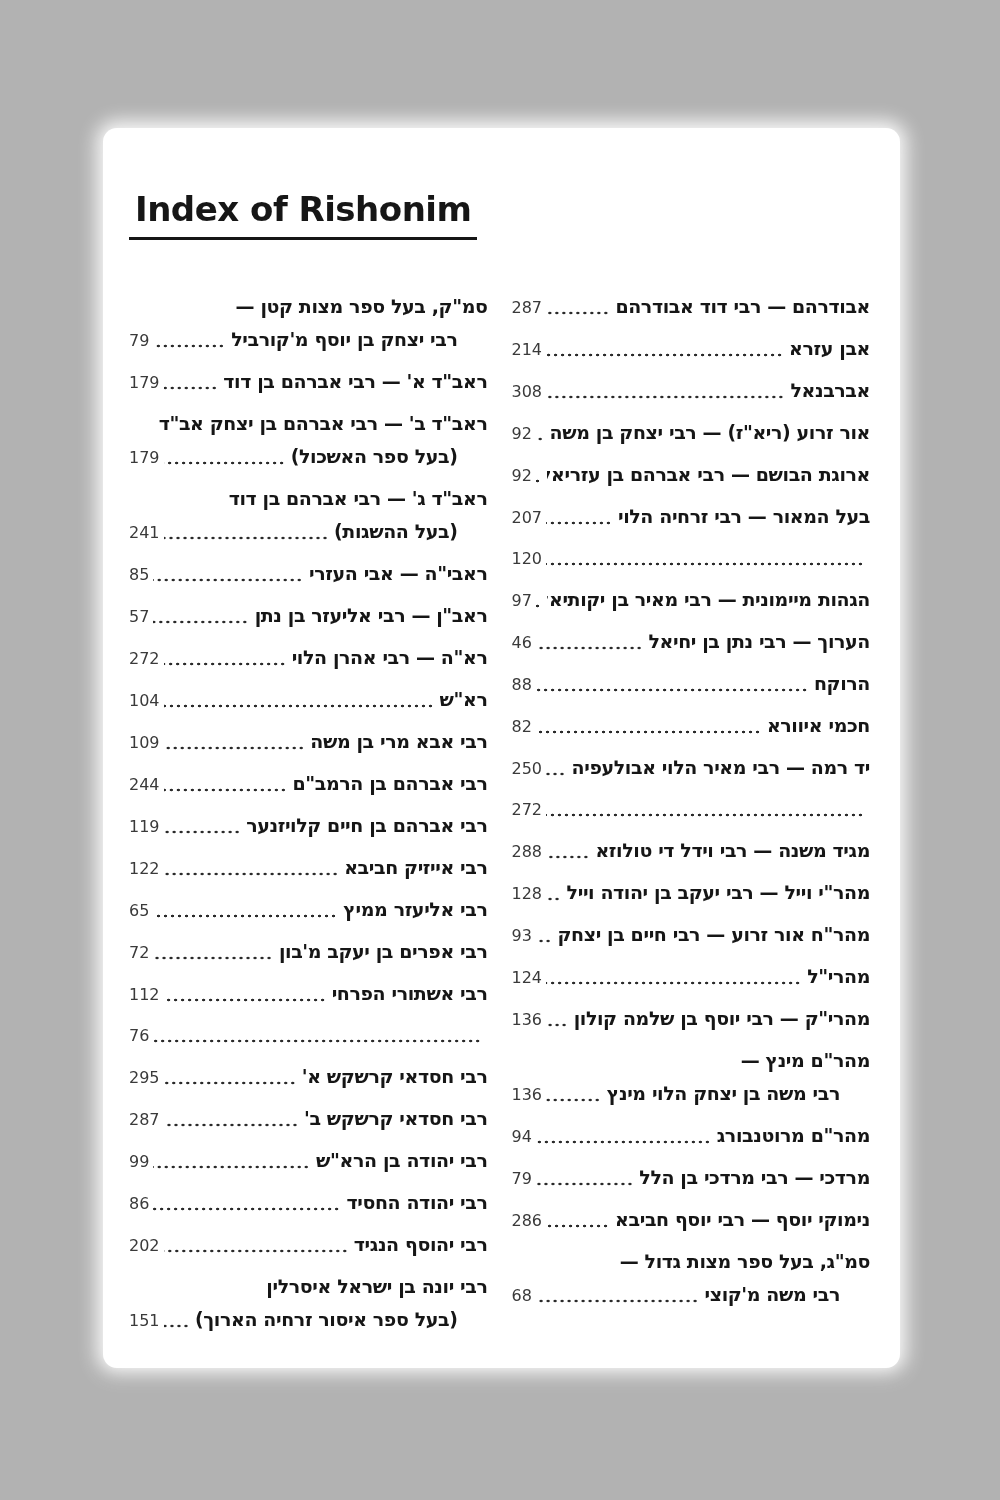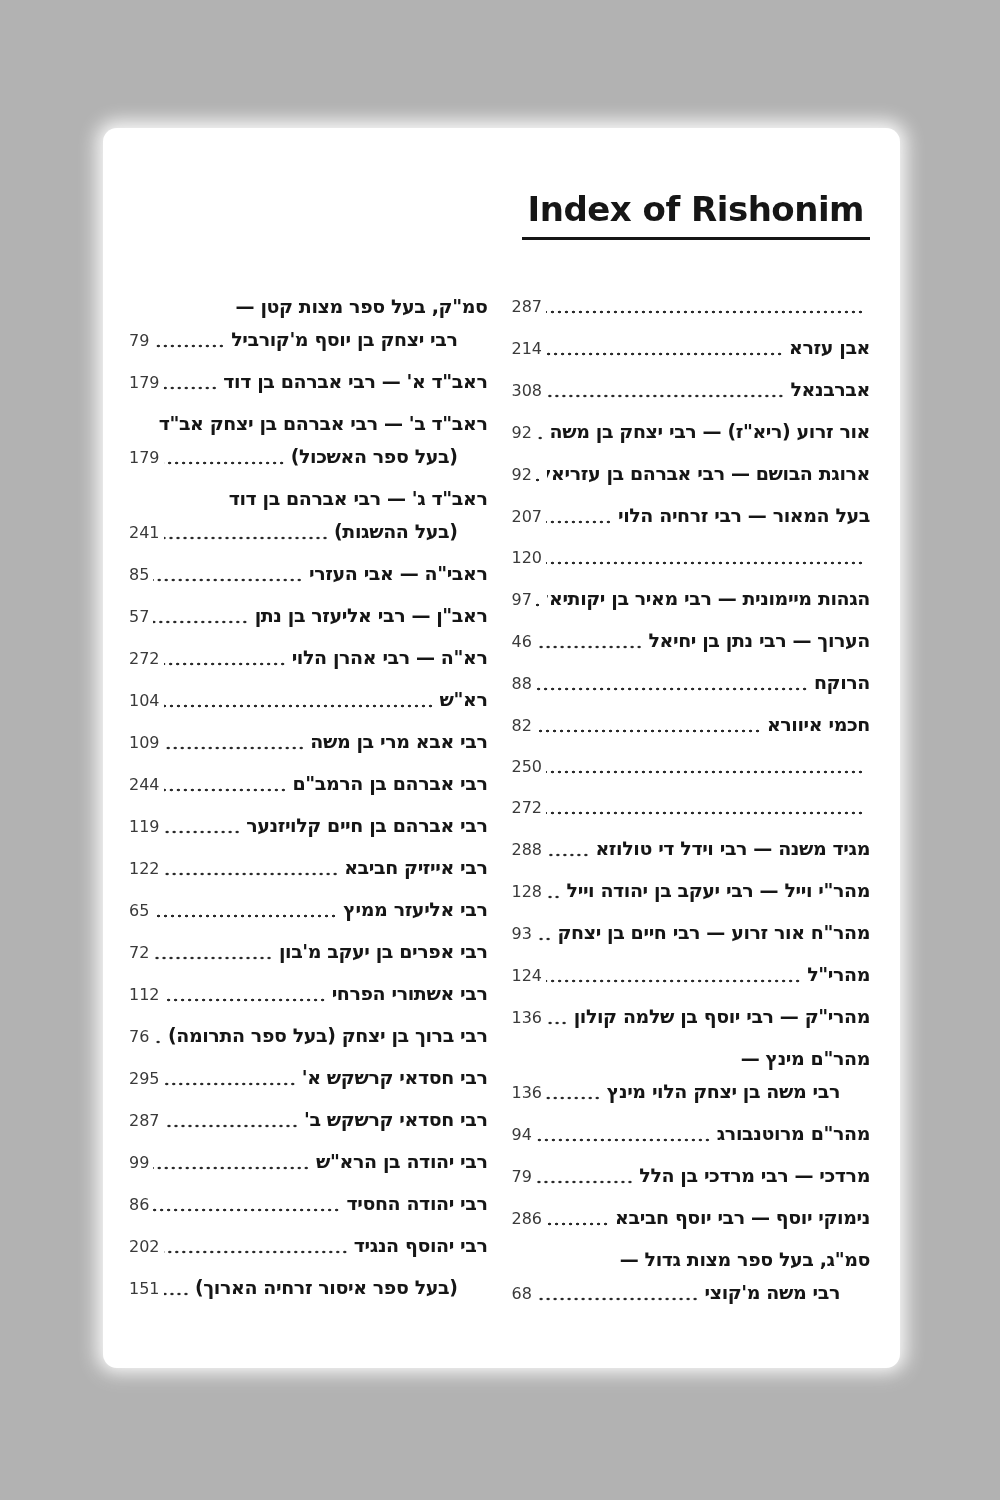--- a/index.html
+++ b/index.html
@@ -21,21 +21,21 @@
   }
   .card{
     position:absolute;
     left:103px;top:128px;
     width:797px;height:1240px;
     background:var(--card-color,#ffffff);
     border-radius:14px;
     box-shadow:0 0 18px 7px rgba(255,255,255,.95), 0 6px 18px rgba(0,0,0,.20);
     padding:62px 30px 0 26px;
   }
-  .title-wrap{text-align:right;}
+  .title-wrap{text-align:left;}
   .title{
     display:inline-block;
     margin:0;
     font-size:34px;
     line-height:1.15;
     font-weight:bold;
     letter-spacing:-0.5px;
     color:var(--text-color,#161616);
     border-bottom:3px solid var(--text-color,#161616);
     padding:0 6px 8px 6px;
@@ -90,20 +90,21 @@
 <body>
 
 <div class="card">
   <div class="title-wrap">
     <h1 class="title">Index of Rishonim</h1>
   </div>
   <div class="columns">
     <div class="column">
         <div class="entry">
           <div class="line">
+            <span class="etext">אבודרהם — רבי דוד אבודרהם</span>
             <span class="leader"></span>
             <span class="pnum">287</span>
           </div>
         </div>
         <div class="entry">
           <div class="line">
             <span class="etext">אבן עזרא</span>
             <span class="leader"></span>
             <span class="pnum">214</span>
           </div>
@@ -165,20 +166,21 @@
         </div>
         <div class="entry">
           <div class="line">
             <span class="etext">חכמי איוורא</span>
             <span class="leader"></span>
             <span class="pnum">82</span>
           </div>
         </div>
         <div class="entry">
           <div class="line">
+            <span class="etext">יד רמה — רבי מאיר הלוי אבולעפיה</span>
             <span class="leader"></span>
             <span class="pnum">250</span>
           </div>
         </div>
         <div class="entry">
           <div class="line">
             <span class="leader"></span>
             <span class="pnum">272</span>
           </div>
         </div>
@@ -369,21 +371,20 @@
         </div>
         <div class="entry">
           <div class="line">
             <span class="etext">רבי אשתורי הפרחי</span>
             <span class="leader"></span>
             <span class="pnum">112</span>
           </div>
         </div>
         <div class="entry">
           <div class="line">
-            <span class="etext">רבי ברוך בן יצחק (בעל ספר התרומה)</span>
             <span class="leader"></span>
             <span class="pnum">76</span>
           </div>
         </div>
         <div class="entry">
           <div class="line">
             <span class="etext">רבי חסדאי קרשקש א'</span>
             <span class="leader"></span>
             <span class="pnum">295</span>
           </div>
@@ -410,20 +411,23 @@
           </div>
         </div>
         <div class="entry">
           <div class="line">
             <span class="etext">רבי יהוסף הנגיד</span>
             <span class="leader"></span>
             <span class="pnum">202</span>
           </div>
         </div>
         <div class="entry">
+          <div class="line">
+            <span class="etext">רבי יונה בן ישראל איסרלין</span>
+          </div>
           <div class="line cont">
             <span class="etext">(בעל ספר איסור זרחיה הארוך)</span>
             <span class="leader"></span>
             <span class="pnum">151</span>
           </div>
         </div>
       </div>
   </div>
 </div>
 

